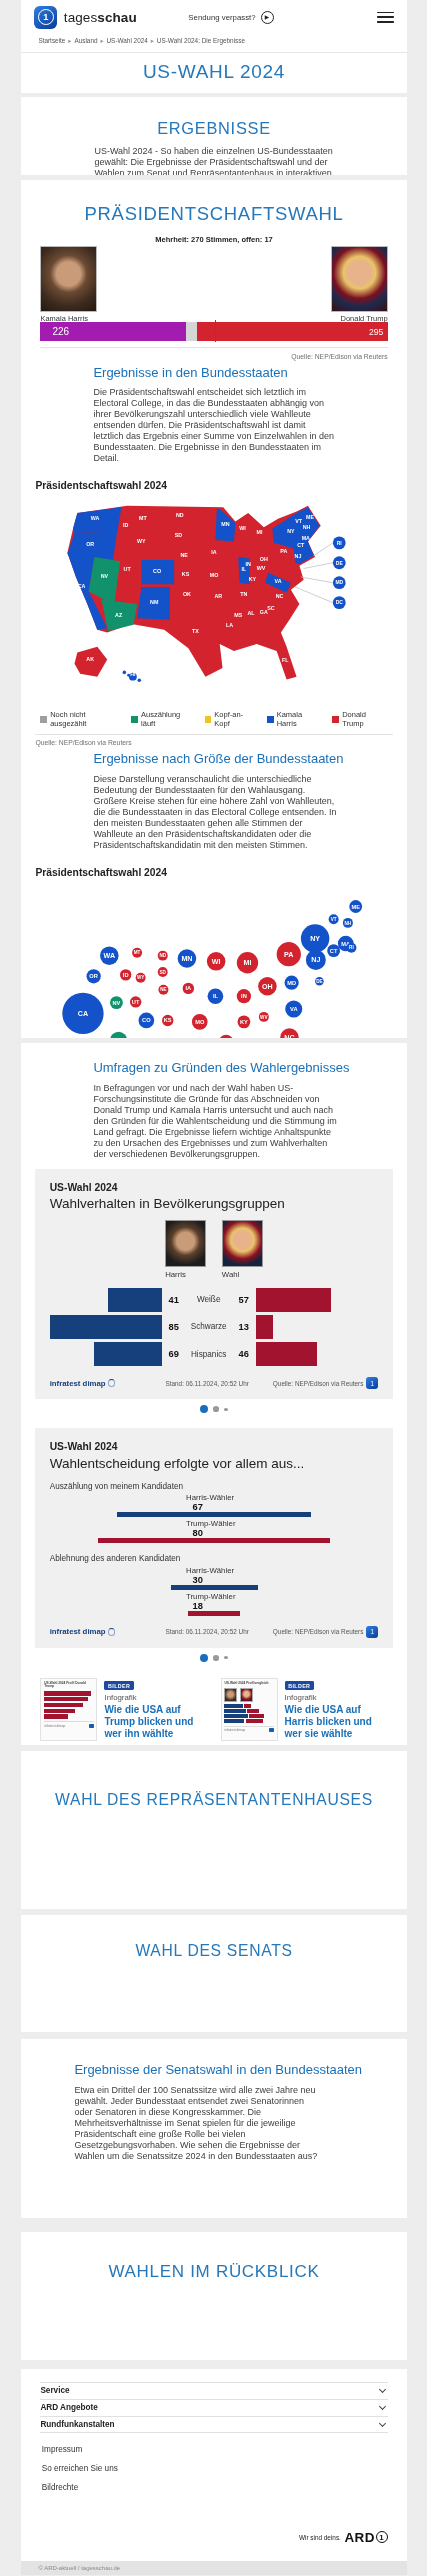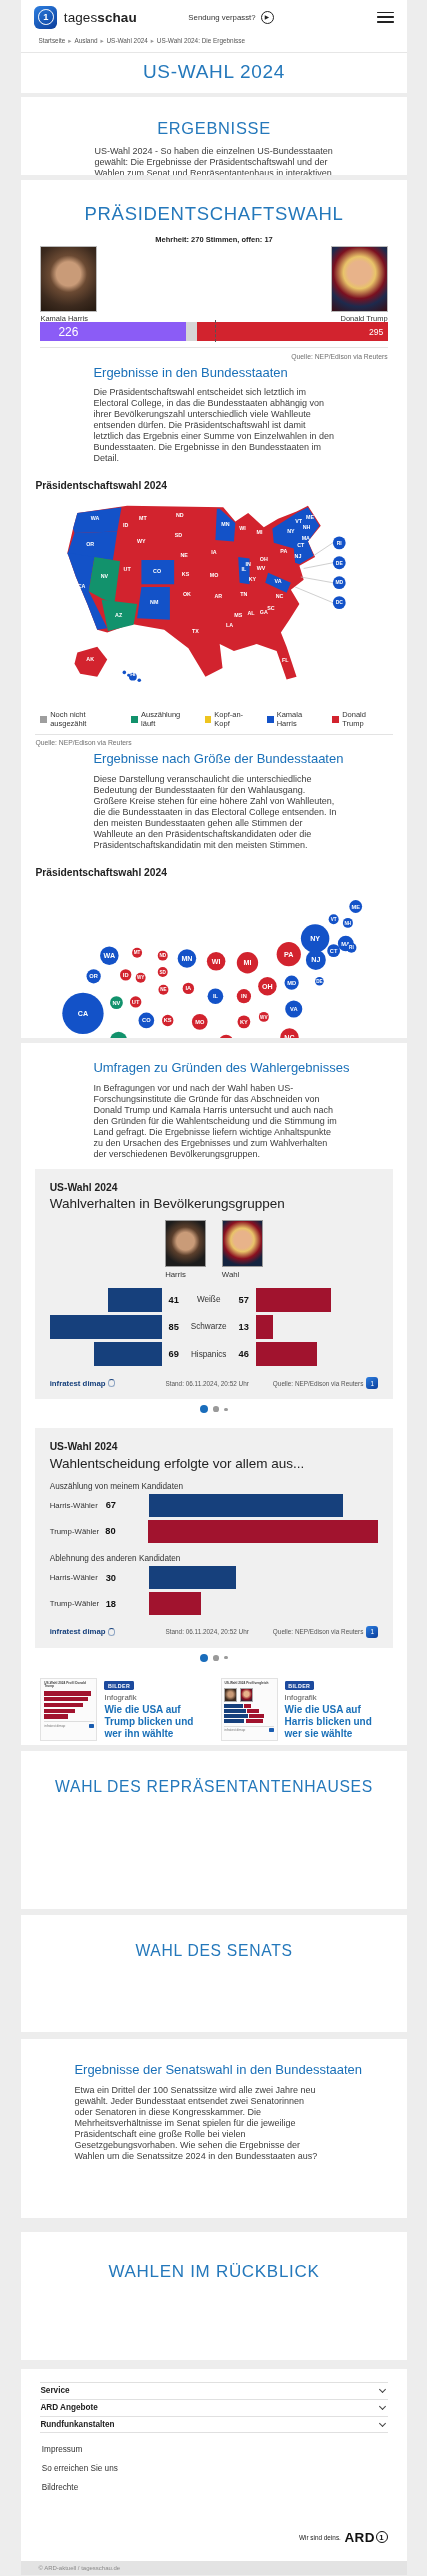--- a/index.html
+++ b/index.html
@@ -37,21 +37,21 @@
   #pres-card { height:858px; padding:0 19px; }
   #pres-card .sec-title { font-size:18.5px; margin-top:23px; }
   .majority { text-align:center; font-size:7.5px; color:#222; font-weight:bold; margin-top:10px; }
   .cand-row { position:relative; height:76px; margin-top:2.9px; }
   .photo { width:57px; height:66px; position:absolute; top:0; border:0.7px solid #bbb; }
   .photo.harris { left:0; background:radial-gradient(circle at 50% 42%, #c99b78 0 26%, #6b4a33 40%, #3c2a1e 70%, #23180f); }
   .photo.trump { right:0; background:radial-gradient(circle at 50% 40%, #e8b38a 0 24%, #e9c469 34%, #7a1020 55%, #1d2a4d 72%, #3a0d14); }
   .cand-name { position:absolute; top:68px; font-size:7.5px; color:#333; }
   .cand-name.r { right:0; }
   .vote-bar { display:flex; height:18.5px; width:100%; position:relative; }
-  .vote-bar .h { background:#8b5cf6; color:#fff; font-size:12px; display:flex; align-items:center; padding-left:18px; }
+  .vote-bar .h { background:#a21caf; color:#fff; font-size:10px; display:flex; align-items:center; padding-left:12px; }
   .vote-bar .o { background:#d6d6d6; }
   .vote-bar .t { background:#d2232e; color:#fff; font-size:8.6px; display:flex; align-items:center; justify-content:flex-end; padding-right:4.3px; }
   .majline { position:absolute; top:-2.9px; bottom:-1.4px; width:0; border-left:1.4px dashed #555; }
   .rule { border-bottom:0.7px solid #e3e3e3; margin-top:5.7px; }
   .quelle-r { text-align:right; font-size:6.8px; color:#6f6f6f; margin-top:5px; }
   .quelle-l { text-align:left; font-size:6.8px; color:#6f6f6f; margin-top:4.3px; margin-left:-5px; }
   .sub-head { color:#1a70b8; font-size:13px; font-weight:400; margin-left:53px; margin-top:5px; }
   .sub-text { margin-left:53px; width:244px; font-size:9px; line-height:11px; margin-top:7.8px; }
   .chart-label { font-weight:bold; font-size:10.3px; color:#222; margin-top:15.7px; margin-left:-5px; }
   .map-wrap { text-align:center; margin-top:5.7px; }
@@ -85,21 +85,21 @@
   .ifb .ring { width:7.8px; height:7.8px; border:1.8px solid #8fa6c4; border-top-color:#16407c; border-radius:50%; display:inline-block; }
   .ifooter .stand { margin-left:50px; }
   .ifooter .src { margin-left:24px; }
   .ard-sq { margin-left:auto; width:12px; height:12px; border-radius:2.9px; background:linear-gradient(145deg,#2e7fe0,#0a3d9b); color:#fff; font-size:6.4px; display:flex; align-items:center; justify-content:center; }
   .dots { display:flex; justify-content:center; align-items:center; gap:5px; height:20px; }
   .dot1 { width:7.8px; height:7.8px; border-radius:50%; background:#1a6dbb; }
   .dot2 { width:5.7px; height:5.7px; border-radius:50%; background:#9a9a9a; }
   .dot3 { width:3.6px; height:3.6px; border-radius:50%; background:#9a9a9a; }
   
   .c2-group { font-size:8.2px; color:#333; margin-top:11.4px; }
-  .c2-row { display:flex; align-items:center; height:24px; margin-top:2.1px; }
+  .c2-row { display:flex; align-items:center; height:24px; margin-top:2.1px;flex-direction:column; }
   .c2-lab { width:56px; font-size:7.8px; color:#333; }
   .c2-val { width:43px; font-weight:bold; font-size:9.3px; color:#111; }
   .c2-bar { height:23px; }
   .c2-bar.h { background:#16407c; } .c2-bar.t { background:#a1132e; }
   
   .teasers { display:grid; grid-template-columns:1fr 1fr; column-gap:13px; row-gap:8.6px; margin-top:10px; }
   .teaser { display:flex; gap:7.1px; cursor:pointer; }
   .thumb { width:57px; height:63px; background:#fbfbfb; border:0.7px solid #e2e2e2; flex-shrink:0; padding:2.9px; font-size:3.2px; color:#444; }
   .thumb .tt { font-weight:bold; margin-bottom:2.1px; line-height:3.9px; }
   .tz { flex:1; }
@@ -114,21 +114,21 @@
   .mini-row .b { height:3.6px; } .mini-row .bn { background:#16407c; } .mini-row .br { background:#a1132e; }
   .thumb .foot { border-top:0.7px solid #ddd; margin-top:2.9px; padding-top:1.4px; display:flex; justify-content:space-between; align-items:center; color:#777; }
   .thumb .foot .sq { width:4.3px; height:4.3px; background:#1a5db0; border-radius:0.7px; }
 
   
   .sec-card { text-align:left; }
   #house-card { height:158px; } #senatevote-card { height:117px; }
   #senres-card { height:179px; }
   #review-card { height:128px; }
   #review-card .sec-title { font-size:17px; margin-top:30px; }
-  #house-card .sec-title { font-size:15.7px; margin-top:27px; }
+  #house-card .sec-title { font-size:15.7px; margin-top:40px; }
   #senatevote-card .sec-title { font-size:15.7px; margin-top:27px; }
   #senres-card .sub-head { margin-top:23px; }
 
   
   #footer-card { height:192px; padding:0 19px; }
   .acc-row { display:flex; align-items:center; justify-content:space-between; border-top:0.7px solid #e0e0e0; height:17px; font-size:8.2px; font-weight:bold; color:#222; cursor:pointer; }
   .acc-row:first-child { margin-top:13px; }
   .chev { width:5px; height:5px; border-right:1.1px solid #444; border-bottom:1.1px solid #444; transform:rotate(45deg); margin-right:2.9px; margin-top:-2.1px; }
   .acc-last { border-bottom:0.7px solid #e0e0e0;justify-content:space-between; }
   .flinks { margin-top:7.1px; }

